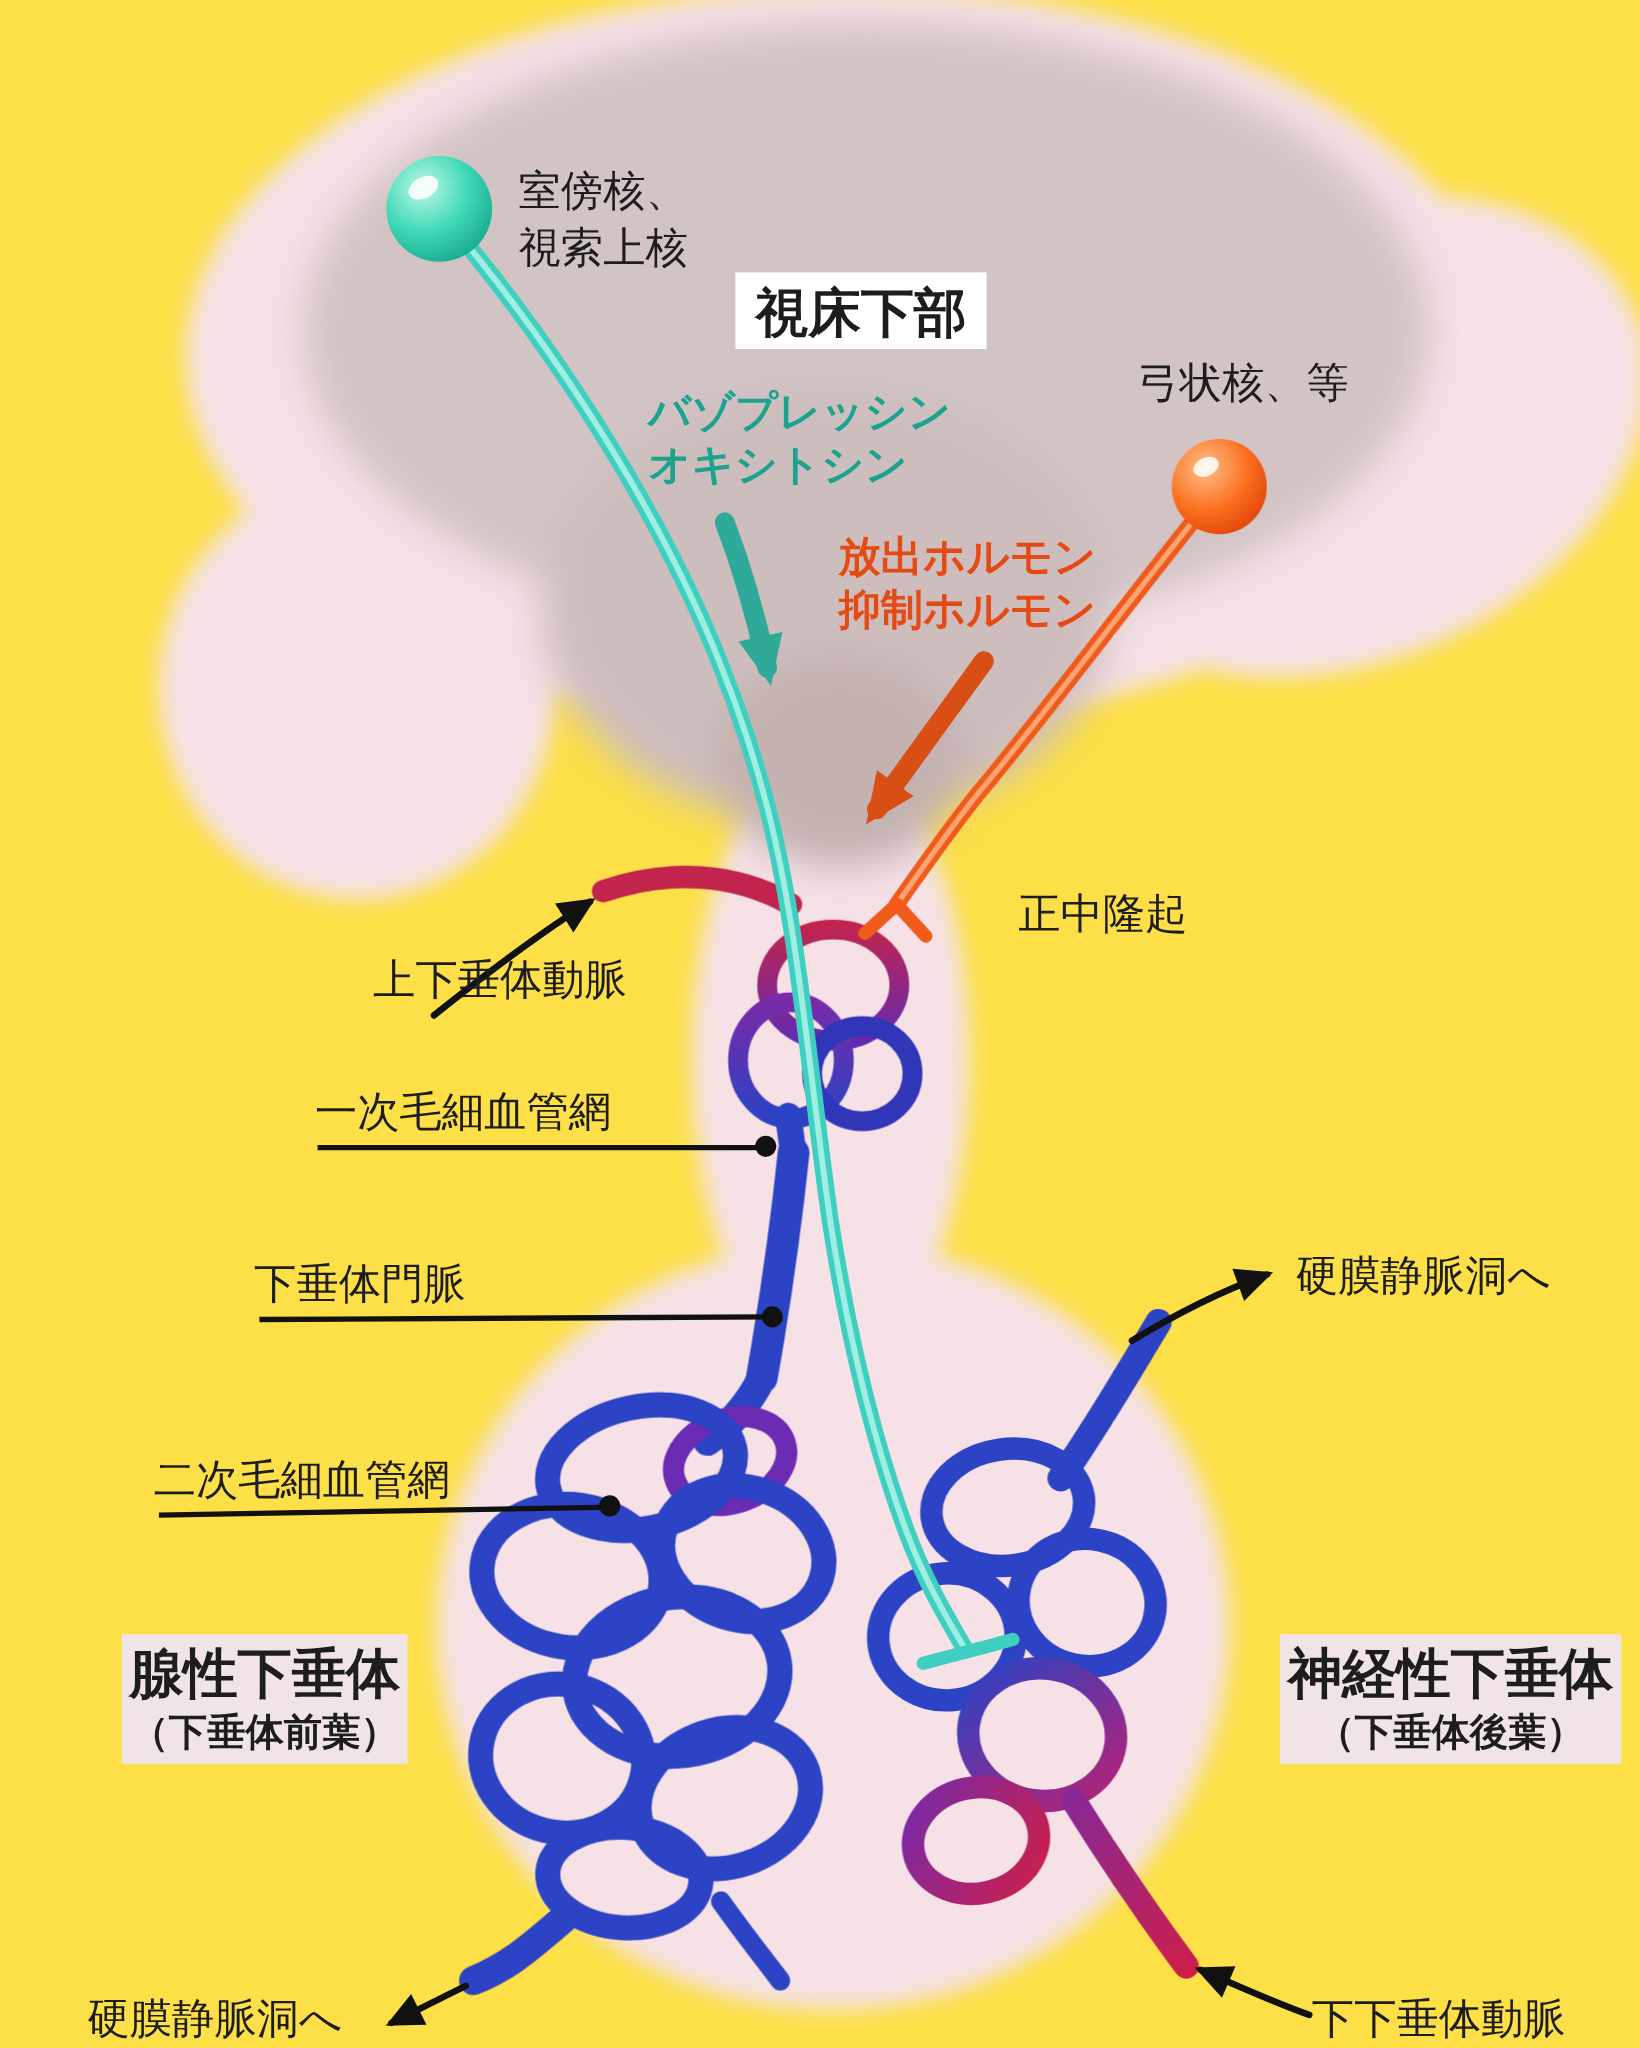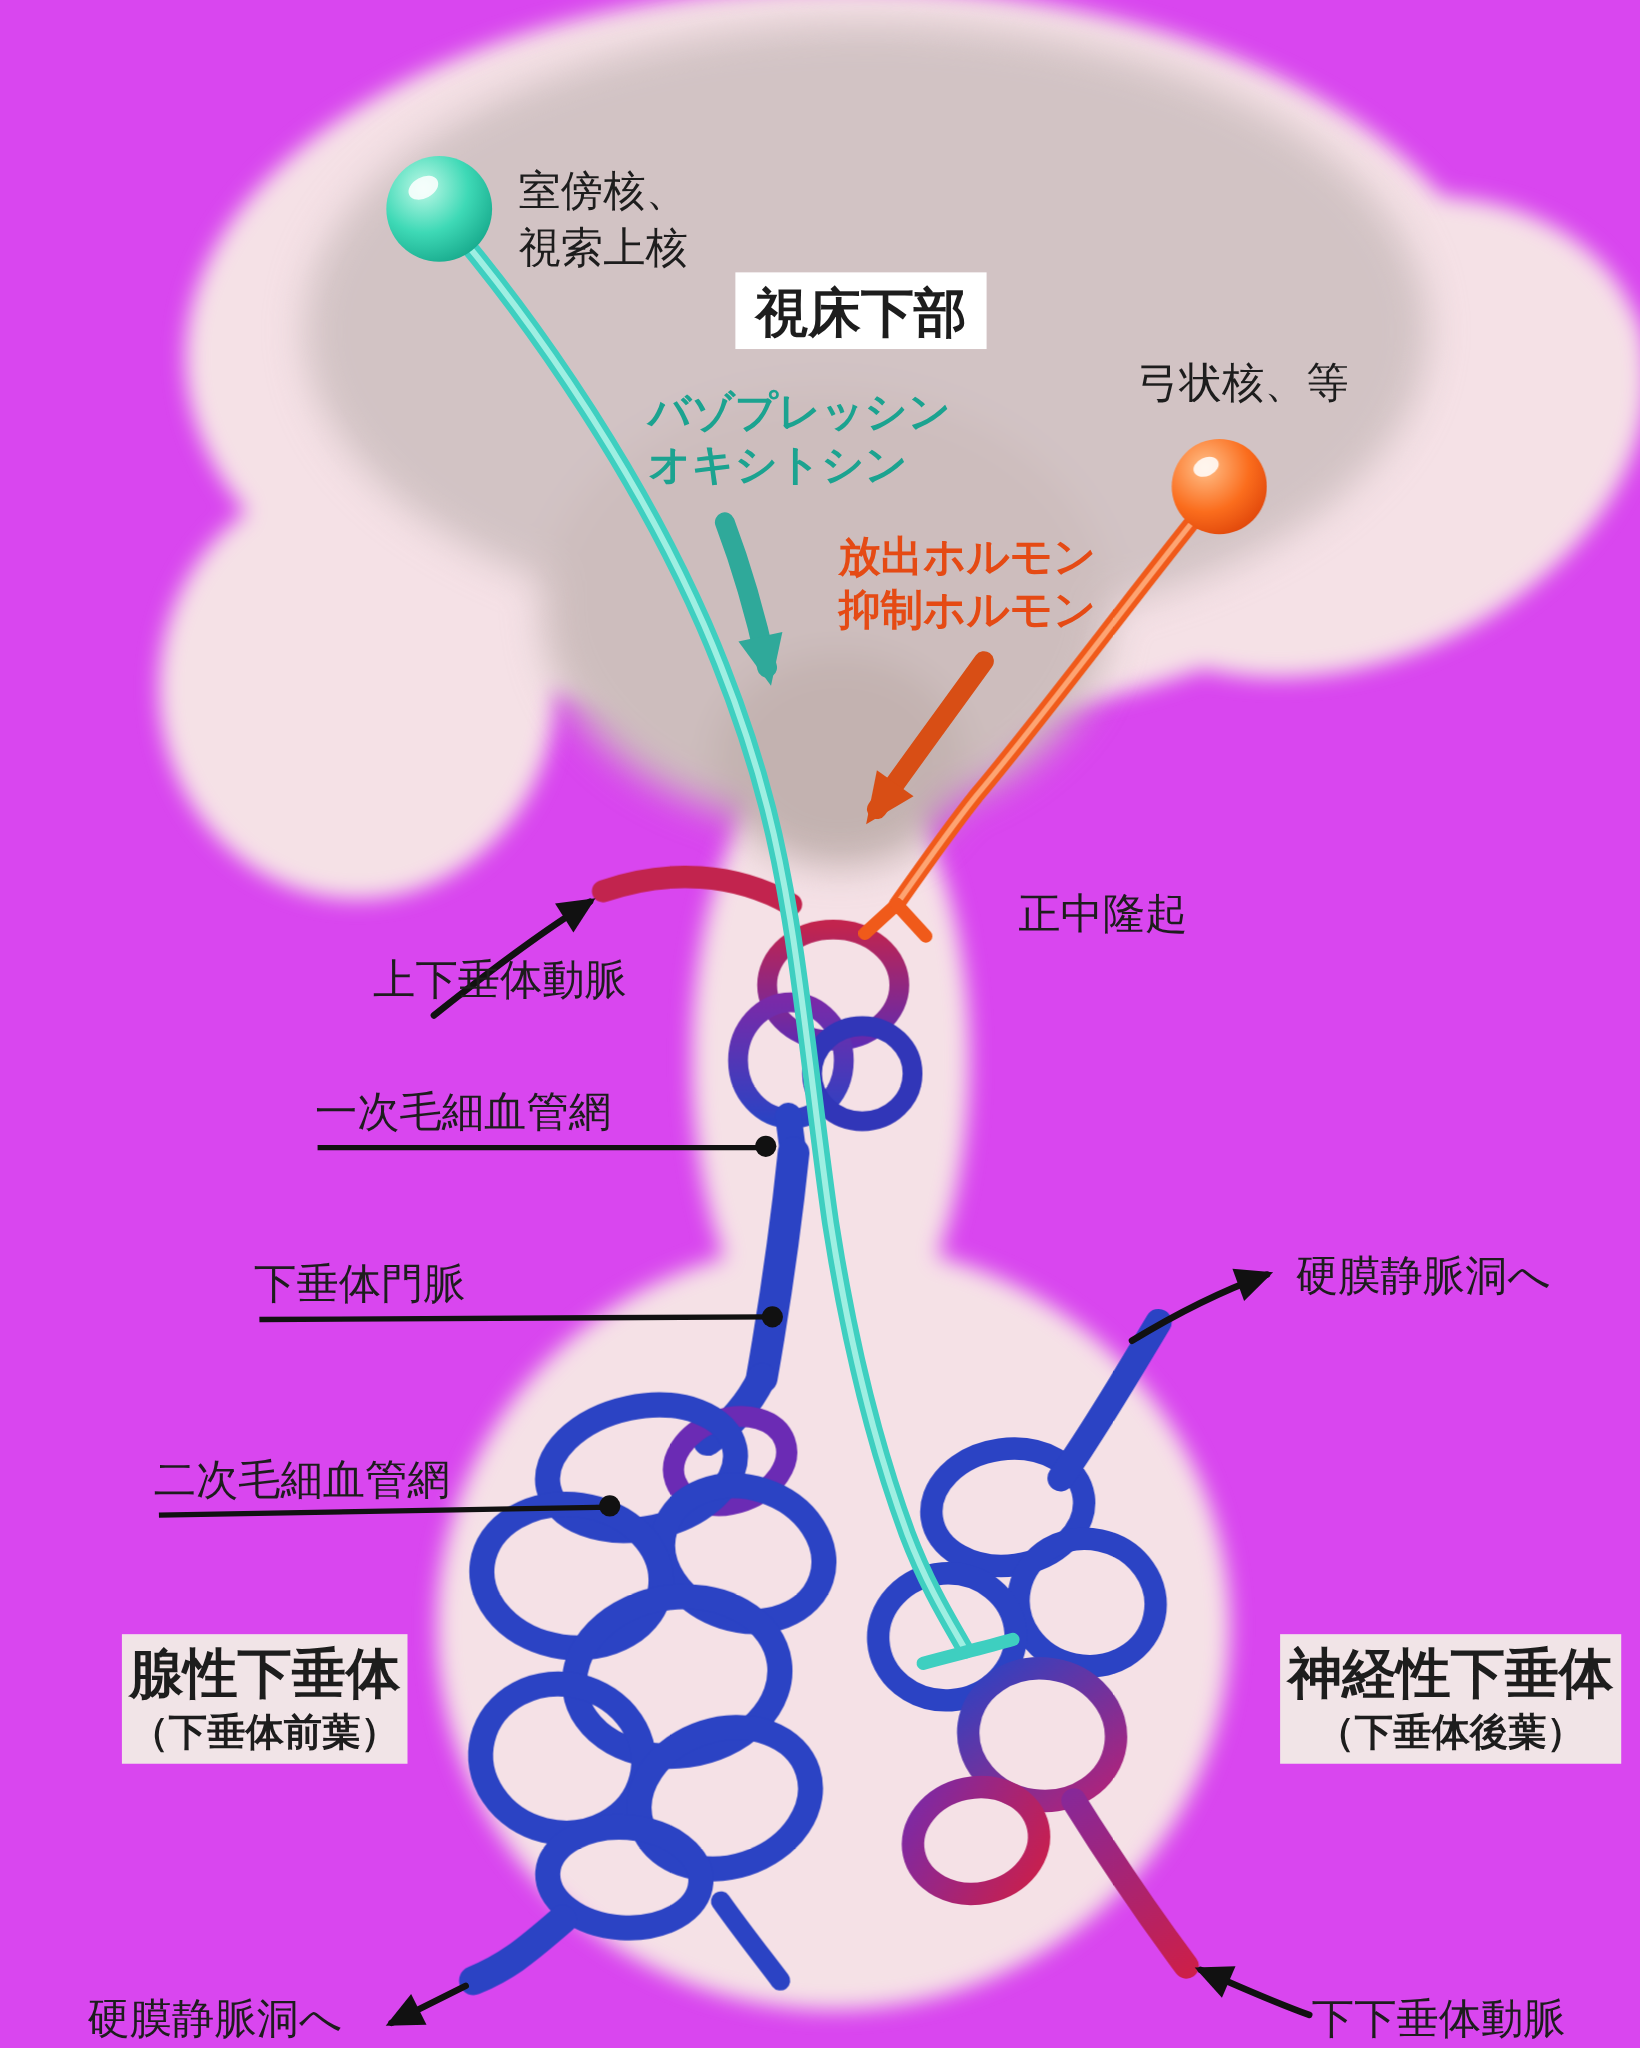--- a/index.html
+++ b/index.html
@@ -1,19 +1,19 @@
 <!DOCTYPE html>
 <html><head>
 <meta charset="utf-8">
 <style>
   html,body{margin:0;padding:0;background:#ffffff;}
   .canvas{
     position:relative;
     width:1640px;height:2048px;
-    background:#d946ef;
+    background:#fde047;
     overflow:hidden;
     font-family:"Liberation Sans","DejaVu Sans",sans-serif;
   }
   svg{display:block;}
   text{font-family:"Liberation Sans","DejaVu Sans",sans-serif;fill:#1d1d1d;}
   .lbl{font-size:32px;}
   .lbl-teal{font-size:32px;font-weight:bold;fill:#1ba390;}
   .lbl-orange{font-size:32px;font-weight:bold;fill:#e54a14;}
   .lbl-big{font-size:40px;font-weight:bold;}
   .lbl-box-big{font-size:41px;font-weight:bold;}

